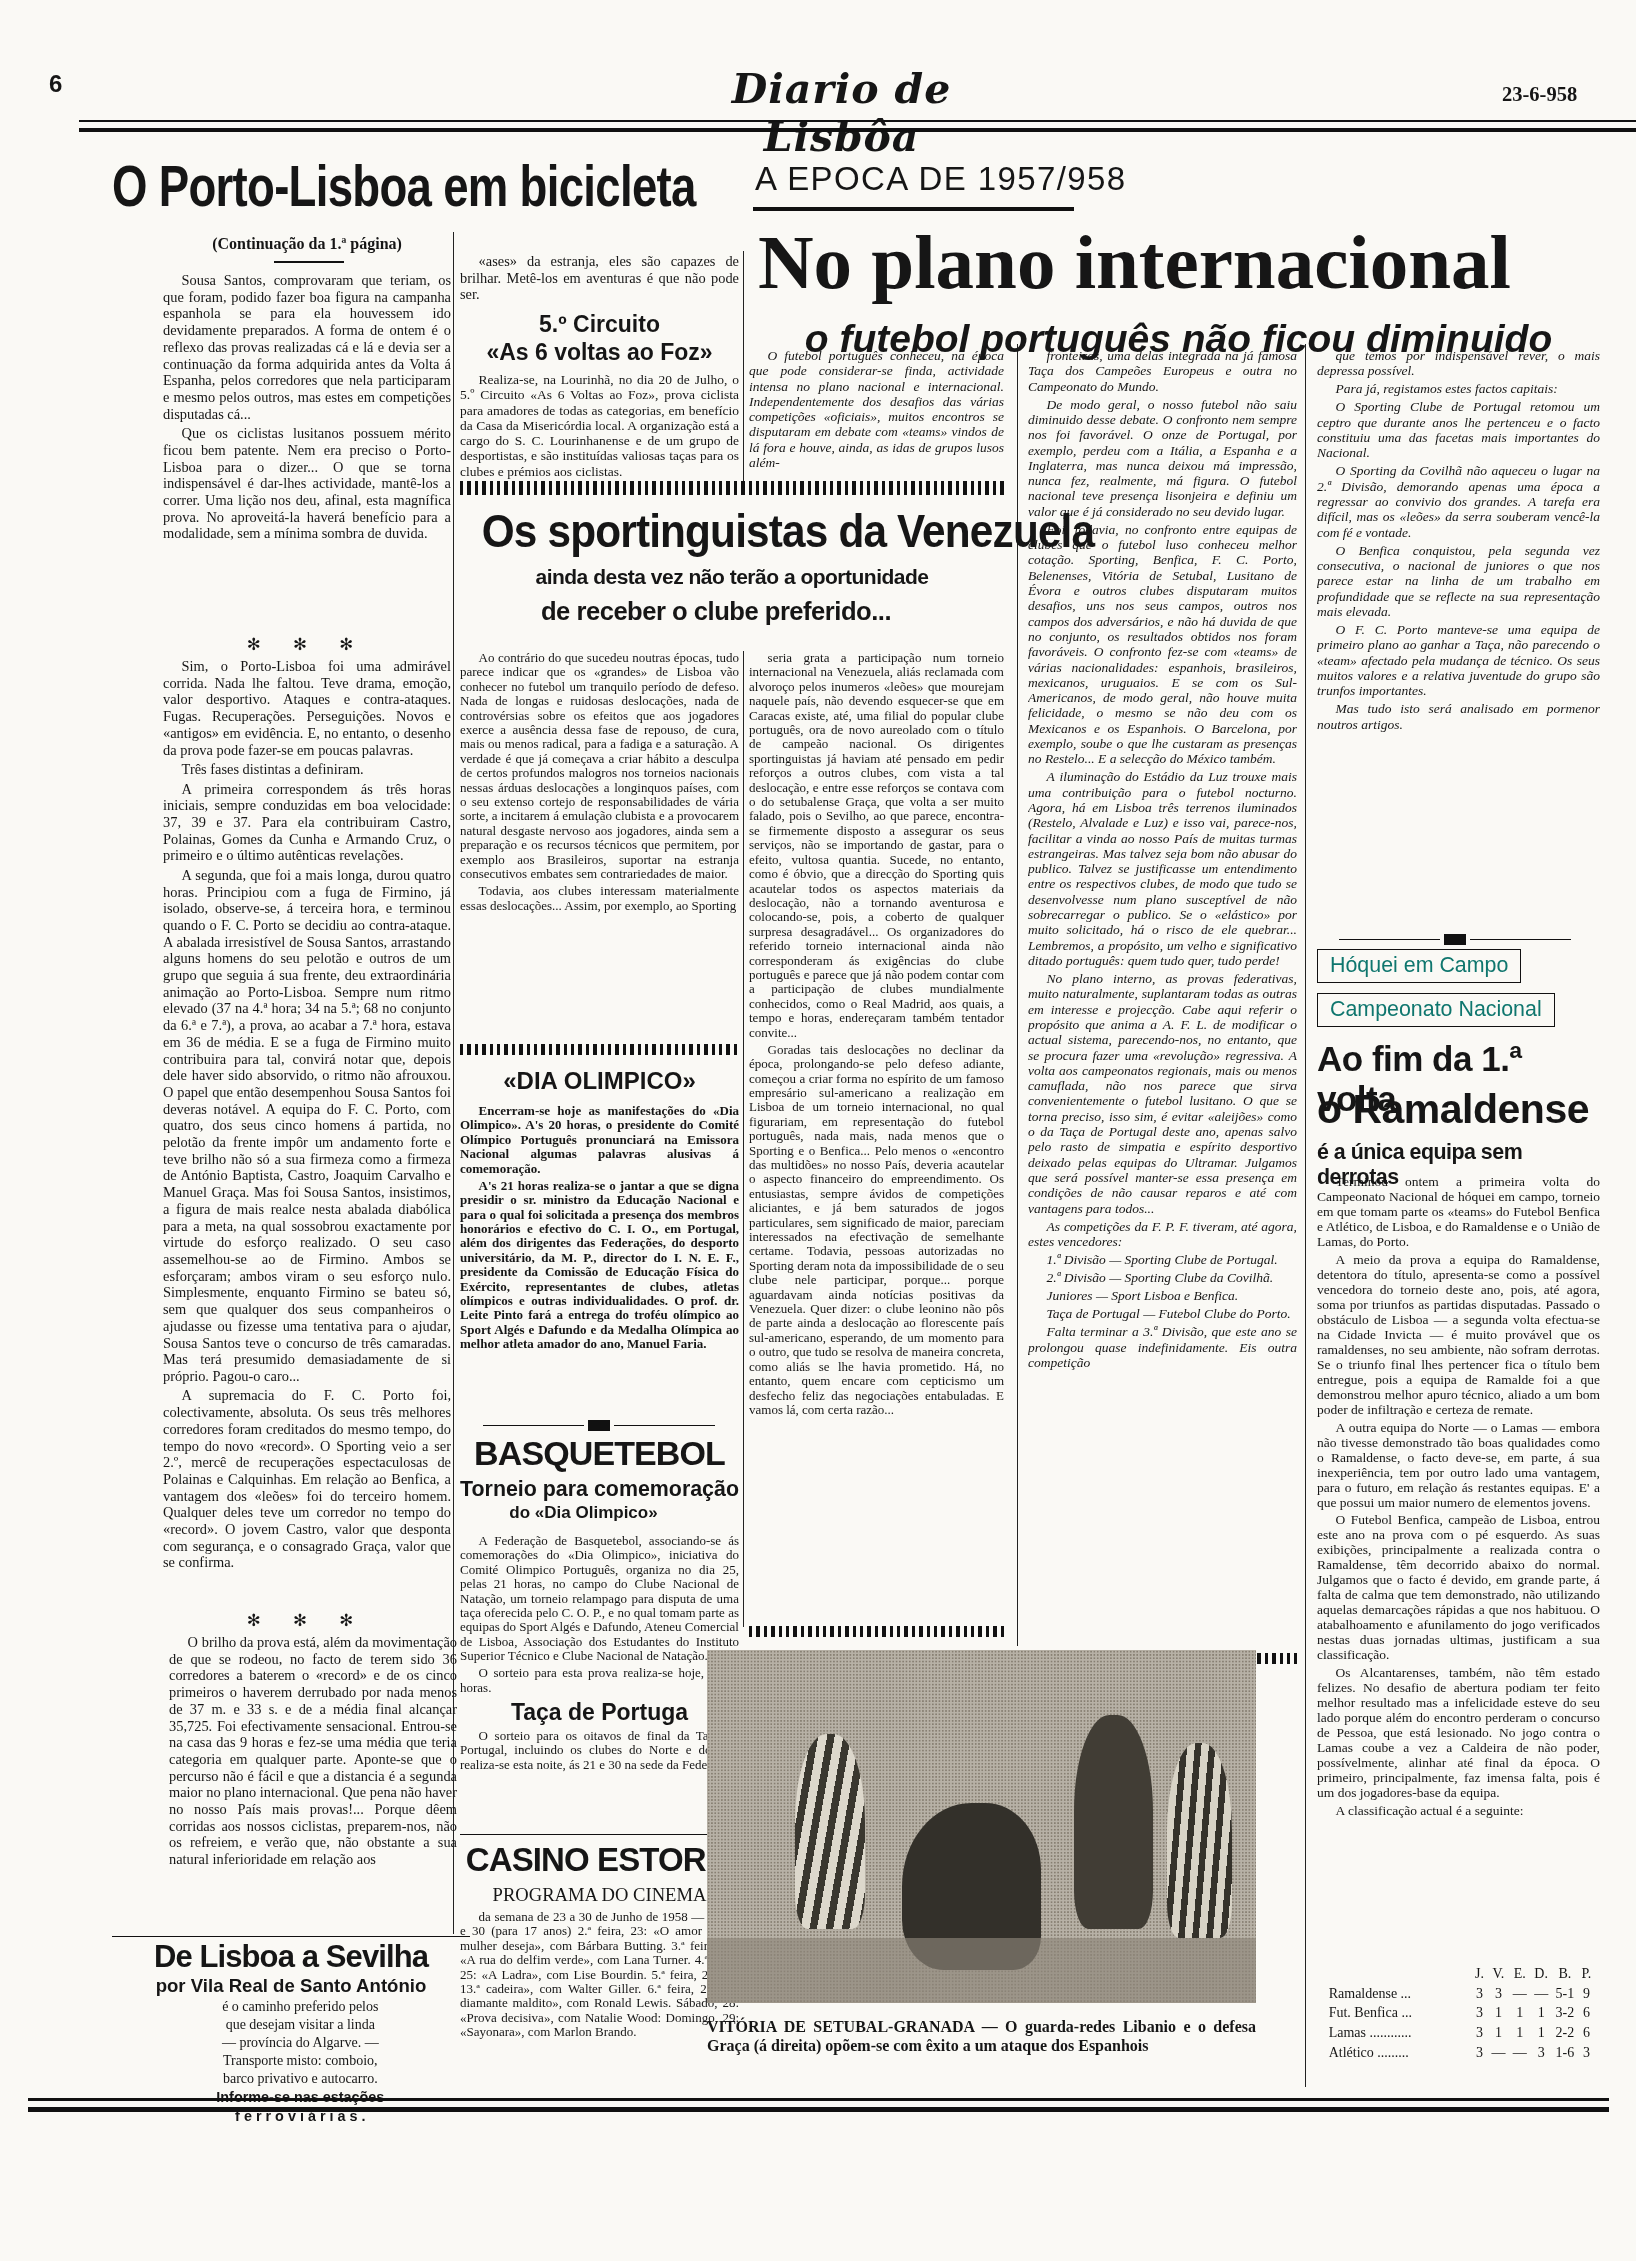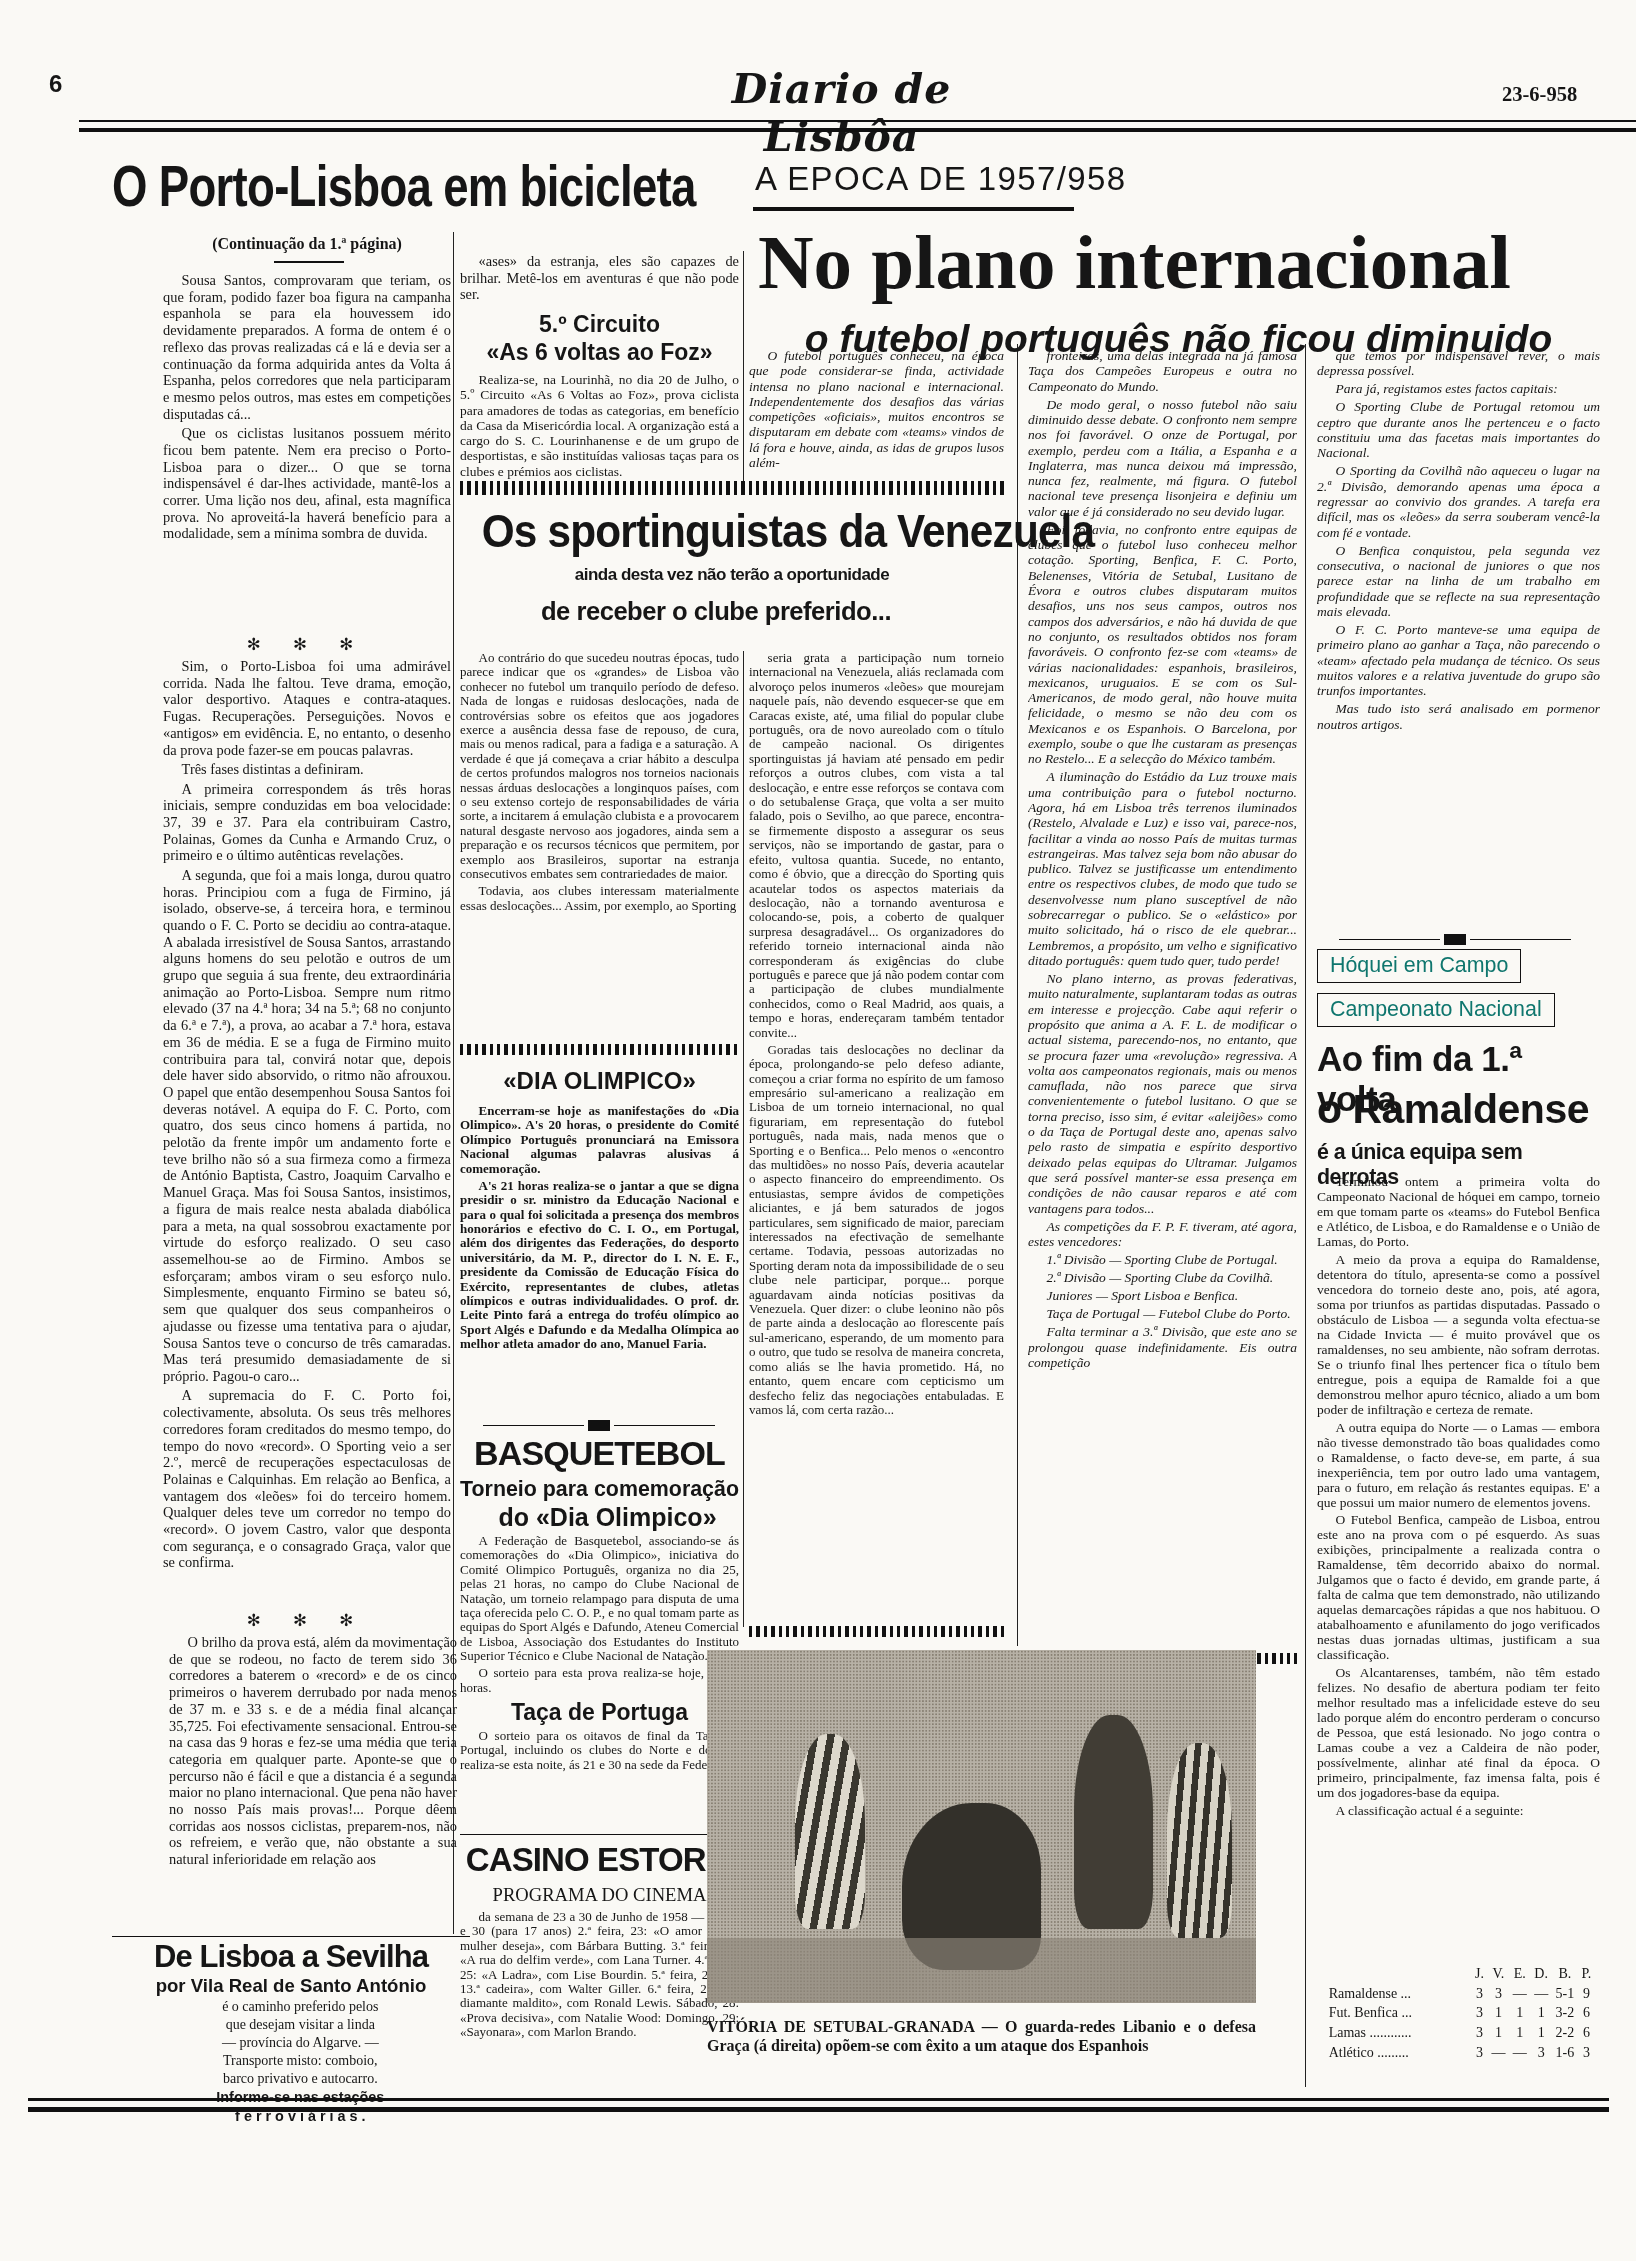--- a/index.html
+++ b/index.html
@@ -93,21 +93,21 @@
     </div>
   <div class="abs cond center" style="left:460px;top:311px;width:279px;font-size:23px;letter-spacing:0;">5.º Circuito</div>
   <div class="abs cond center" style="left:460px;top:339px;width:279px;font-size:23px;letter-spacing:0;">«As 6 voltas ao Foz»</div>
   <div class="col" style="left:460px;top:372px;width:279px;height:109px;font-size:13.5px;line-height:15.3px;">
       <p>Realiza-se, na Lourinhã, no dia 20 de Julho, o 5.º Circuito «As 6 Voltas ao Foz», prova ciclista para amadores de todas as categorias, em benefício da Casa da Misericórdia local. A organização está a cargo do S. C. Lourinhanense e de um grupo de desportistas, e são instituídas valiosas taças para os clubes e prémios aos ciclistas.</p>
     </div>
 
   <div class="hatch" style="left:460px;top:481px;width:544px;"></div>
 
   <div class="abs cond center" style="left:460px;top:504px;width:544px;font-size:46px;transform:scaleX(0.92);transform-origin:center;white-space:nowrap;">Os sportinguistas da Venezuela</div>
-  <div class="abs cond center" style="left:460px;top:565px;width:544px;font-size:17px;letter-spacing:-0.5px;">ainda desta vez não terão a oportunidade</div>
+  <div class="abs cond center" style="left:460px;top:565px;width:544px;font-size:21px;letter-spacing:-0.5px;">ainda desta vez não terão a oportunidade</div>
   <div class="abs cond center" style="left:444px;top:597px;width:544px;font-size:25.6px;letter-spacing:-0.5px;">de receber o clube preferido...</div>
 
   <div class="col small" style="left:460px;top:651px;width:279px;height:388px;">
       <p>Ao contrário do que sucedeu noutras épocas, tudo parece indicar que os «grandes» de Lisboa vão conhecer no futebol um tranquilo período de defeso. Nada de longas e ruidosas deslocações, nada de controvérsias sobre os efeitos que aos jogadores exerce a ausência dessa fase de repouso, de cura, mais ou menos radical, para a fadiga e a saturação. A verdade é que já começava a criar hábito a desculpa de certos profundos malogros nos torneios nacionais nessas árduas deslocações a longinquos países, com o seu extenso cortejo de responsabilidades de vária sorte, a incitarem á emulação clubista e a provocarem natural desgaste nervoso aos jogadores, ainda sem a preparação e os recursos técnicos que permitem, por exemplo aos Brasileiros, suportar na estranja consecutivos embates sem contrariedades de maior.</p>
       <p>Todavia, aos clubes interessam materialmente essas deslocações... Assim, por exemplo, ao Sporting</p>
     </div>
   <div class="col small" style="left:749px;top:651px;width:255px;height:969px;">
       <p>seria grata a participação num torneio internacional na Venezuela, aliás reclamada com alvoroço pelos inumeros «leões» que mourejam naquele país, não devendo esquecer-se que em Caracas existe, até, uma filial do popular clube português, ora de novo aureolado com o título de campeão nacional. Os dirigentes sportinguistas já haviam até pensado em pedir reforços a outros clubes, com vista a tal deslocação, e entre esse reforços se contava com o do setubalense Graça, que volta a ser muito falado, pois o Sevilho, ao que parece, encontra-se firmemente disposto a assegurar os seus serviços, não se importando de gastar, para o efeito, vultosa quantia. Sucede, no entanto, como é óbvio, que a direcção do Sporting quis acautelar todos os aspectos materiais da deslocação, não a tornando aventurosa e colocando-se, pois, a coberto de qualquer surpresa desagradável... Os organizadores do referido torneio internacional ainda não corresponderam ás exigências do clube português e parece que já não podem contar com a participação de clubes mundialmente conhecidos, como o Real Madrid, aos quais, a tempo e horas, endereçaram também tentador convite...</p>
       <p>Goradas tais deslocações no declinar da época, prolongando-se pelo defeso adiante, começou a criar forma no espírito de um famoso empresário sul-americano a realização em Lisboa de um torneio internacional, no qual figurariam, em representação do futebol português, nada mais, nada menos que o Sporting e o Benfica... Pelo menos o «encontro das multidões» no nosso País, deveria acautelar o aspecto financeiro do empreendimento. Os entusiastas, sempre ávidos de competições aliciantes, e já bem saturados de jogos particulares, sem significado de maior, pareciam interessados na efectivação de semelhante certame. Todavia, pessoas autorizadas no Sporting deram nota da impossibilidade de o seu clube nele participar, porque... porque aguardavam ainda notícias positivas da Venezuela. Quer dizer: o clube leonino não pôs de parte ainda a deslocação ao florescente país sul-americano, esperando, de um momento para o outro, que tudo se resolva de maneira concreta, como aliás se lhe havia prometido. Há, no entanto, quem encare com cepticismo um desfecho feliz das negociações entabuladas. E vamos lá, com certa razão...</p>
     </div>
@@ -121,21 +121,21 @@
     </div>
 
   <div class="secdiv" style="left:483px;top:1420px;width:232px;">
     <div class="l"></div>
       <div class="sq"></div>
       <div class="l"></div>
   </div>
 
   <div class="abs cond center" style="left:460px;top:1434px;width:279px;font-size:34px;">BASQUETEBOL</div>
   <div class="abs cond center" style="left:460px;top:1477px;width:279px;font-size:21.4px;letter-spacing:0;">Torneio para comemoração</div>
-  <div class="abs cond center" style="left:468px;top:1503px;width:279px;font-size:25px;letter-spacing:0;">do «Dia Olimpico»</div>
+  <div class="abs cond center" style="left:444px;top:1503px;width:279px;font-size:17px;letter-spacing:0;">do «Dia Olimpico»</div>
   <div class="col small" style="left:460px;top:1534px;width:279px;height:160px;">
       <p>A Federação de Basquetebol, associando-se ás comemorações do «Dia Olimpico», iniciativa do Comité Olimpico Português, organiza no dia 25, pelas 21 horas, no campo do Clube Nacional de Natação, um torneio relampago para disputa de uma taça oferecida pelo C. O. P., e no qual tomam parte as equipas do Sport Algés e Dafundo, Ateneu Comercial de Lisboa, Associação dos Estudantes do Instituto Superior Técnico e Clube Nacional de Natação.</p>
       <p>O sorteio para esta prova realiza-se hoje, ás 22 horas.</p>
     </div>
 
   <div class="abs cond center" style="left:460px;top:1699px;width:279px;font-size:23px;letter-spacing:0;">Taça de Portuga</div>
   <div class="col small" style="left:460px;top:1729px;width:279px;height:81px;">
       <p>O sorteio para os oitavos de final da Taça de Portugal, incluindo os clubes do Norte e do Sul, realiza-se esta noite, ás 21 e 30 na sede da Federação.</p>
     </div>
 

